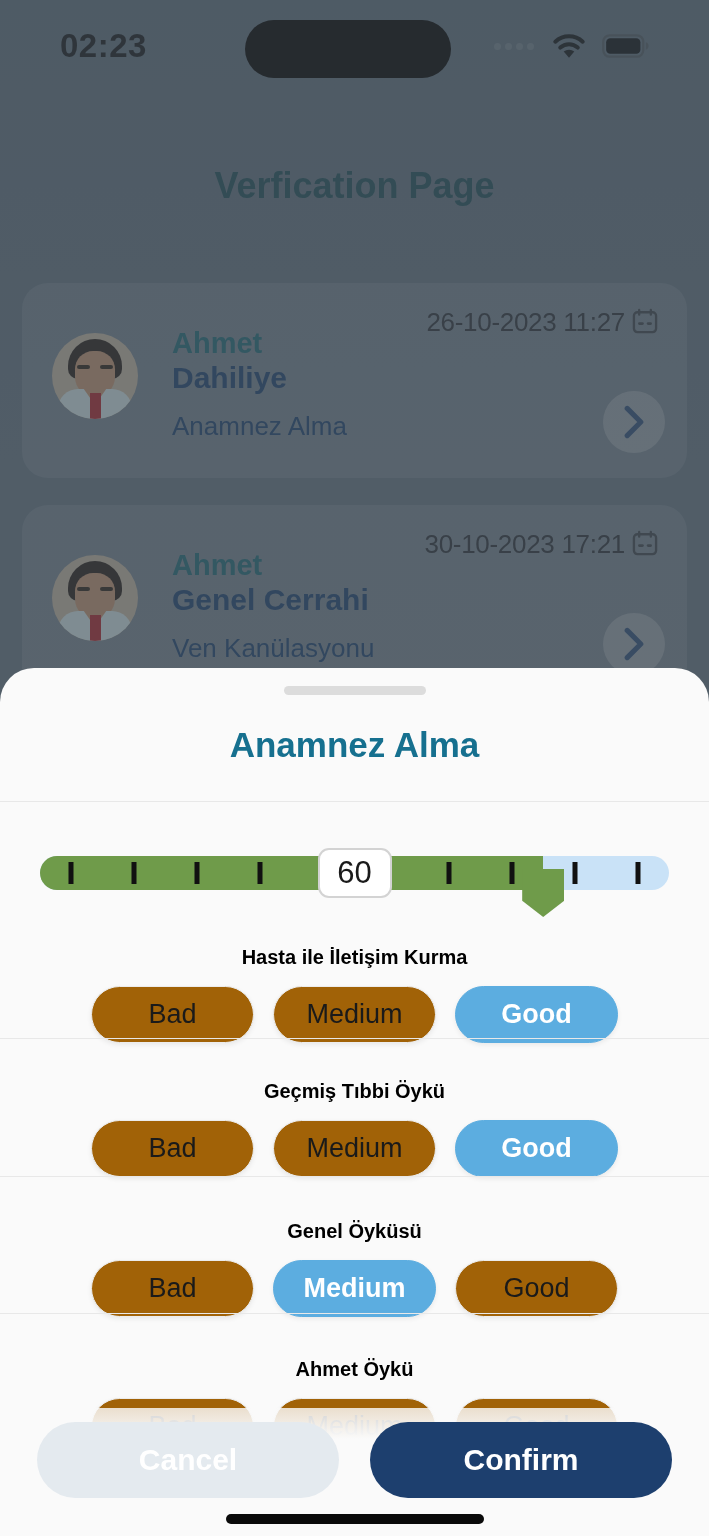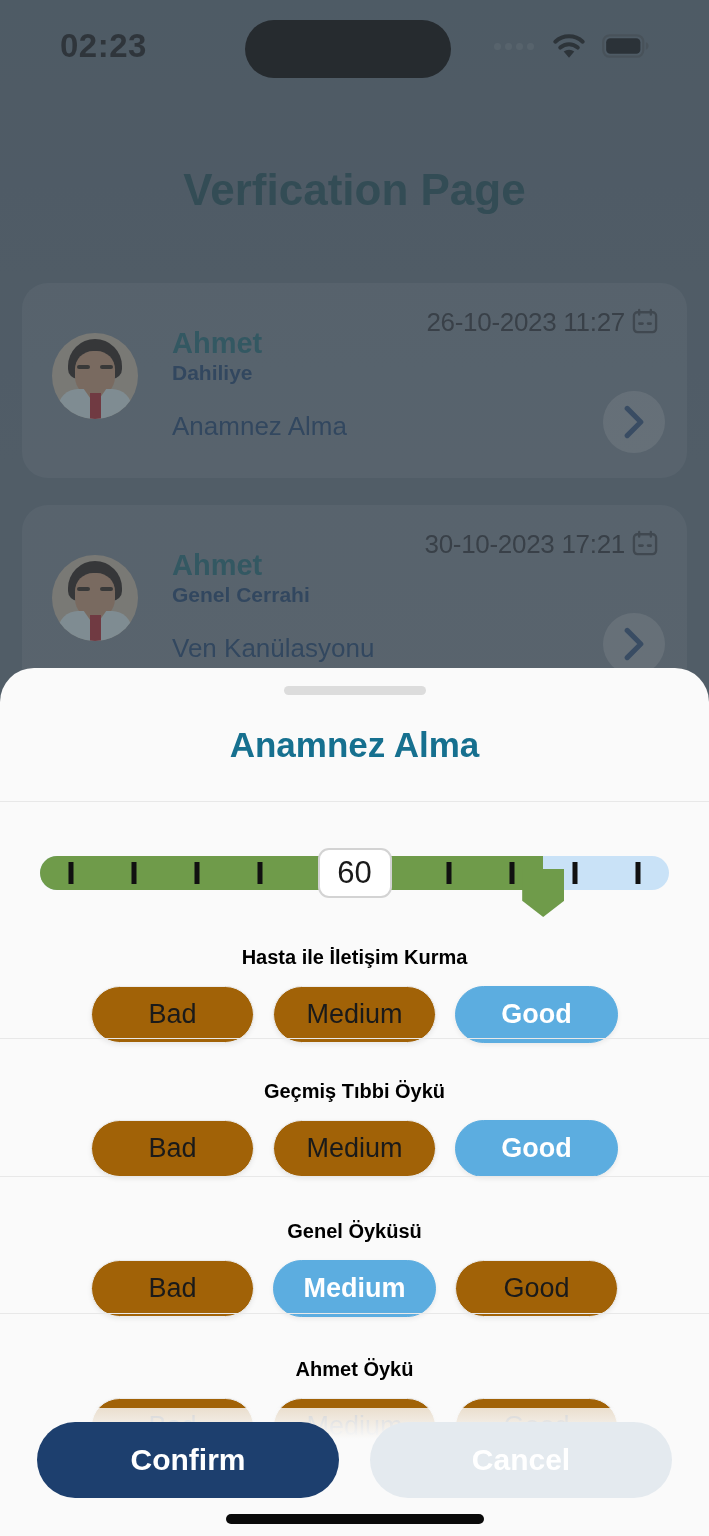--- a/index.html
+++ b/index.html
@@ -71,21 +71,21 @@
   }
   .wifi-icon { width: 38px; height: 28px; display:block; }
   .battery-icon { width: 48px; height: 26px; display:block; }
 
   
   #page-title {
     position: absolute;
     top: 165px;
     left: 0; right: 0;
     text-align: center;
-    font-size: 44px;
+    font-size: 36px;
     font-weight: 700;
     color: #1d4a55;
   }
 
   
   .appt-card {
     position: absolute;
     left: 22px;
     width: 665px;
     height: 195px;
@@ -149,21 +149,21 @@
   .card-name {
     position: absolute;
     left: 150px; top: 44px;
     font-size: 29px;
     font-weight: 700;
     color: #1d6472;
   }
   .card-dept {
     position: absolute;
     left: 150px; top: 78px;
-    font-size: 21px;
+    font-size: 30px;
     font-weight: 700;
     color: #1b3f6b;
   }
   .card-proc {
     position: absolute;
     left: 150px; top: 128px;
     font-size: 26px;
     color: #1b3f6b;
   }
   .card-date {
@@ -525,19 +525,19 @@
     <div class="rating-group" id="group-4">
       <div class="group-label">Ahmet Öykü</div>
       <div class="options">
         <div class="opt">Bad</div>
         <div class="opt">Medium</div>
         <div class="opt">Good</div>
       </div>
     </div>
 
     <div id="footer">
+      <button class="footer-btn" id="cancel-btn">Cancel</button>
       <button class="footer-btn" id="confirm-btn">Confirm</button>
-      <button class="footer-btn" id="cancel-btn">Cancel</button>
     </div>
   </div>
 
   <div id="home-indicator"></div>
 </div>
 
 </body></html>

